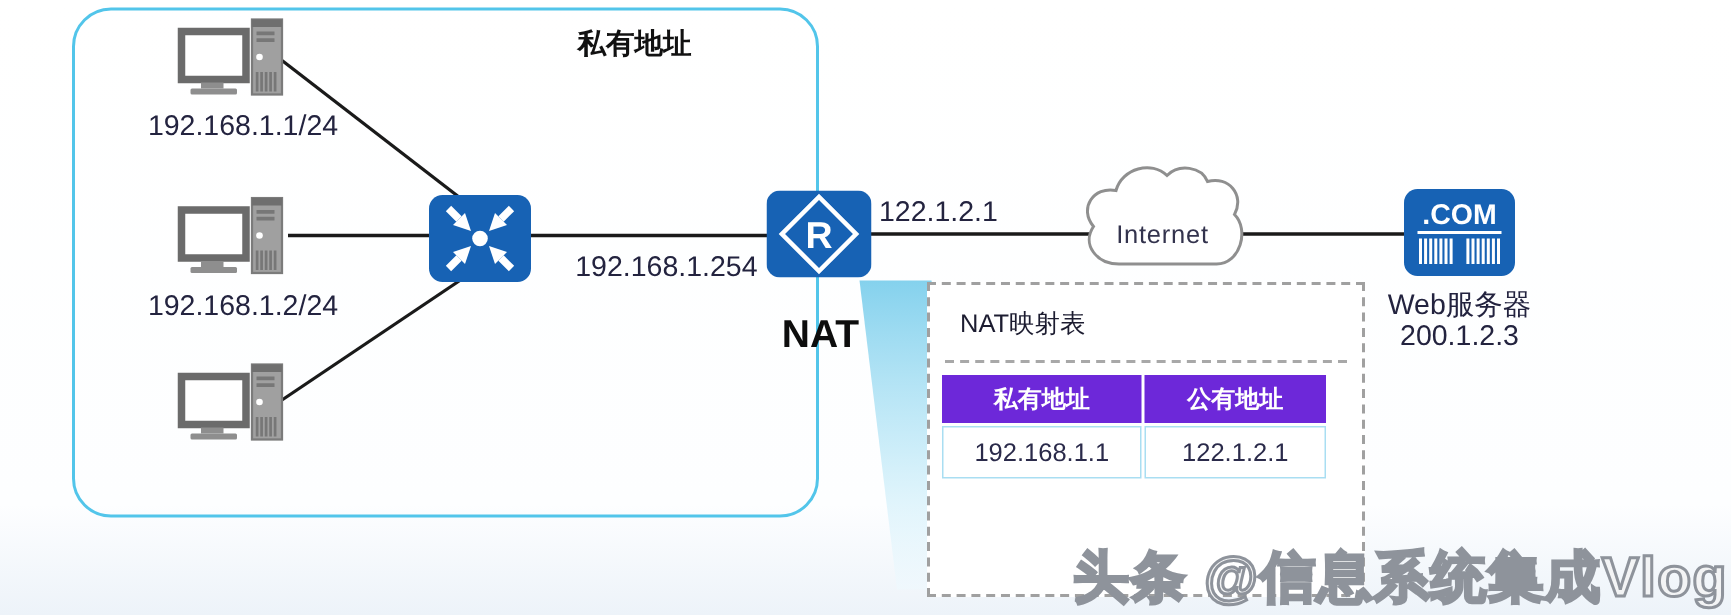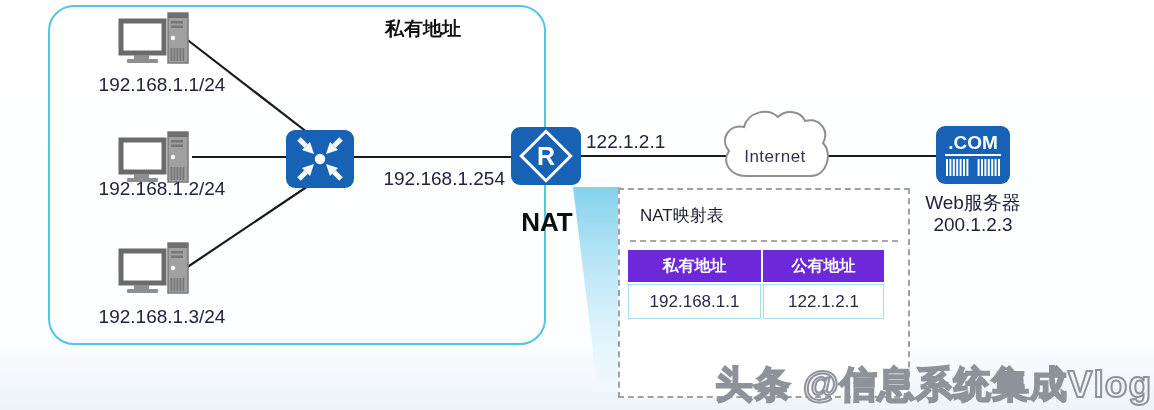--- a/index.html
+++ b/index.html
@@ -92,26 +92,25 @@
   </svg>
 
   <svg class="abs icon host-icon" style="left:118px;top:12px" viewBox="0 0 74 56">
       <use href="#pc-sym"></use>
     </svg>
   <div class="abs node-label center" style="left:162px;top:74px">192.168.1.1/24</div>
 
   <svg class="abs icon host-icon" style="left:118px;top:131px" viewBox="0 0 74 56">
       <use href="#pc-sym"></use>
     </svg>
-  <div class="abs node-label center" style="left:162px;top:178px">192.168.1.2/24</div>
+  <div class="abs node-label center" style="left:162px;top:194px">192.168.1.2/24</div>
 
   <svg class="abs icon host-icon" style="left:118px;top:242px" viewBox="0 0 74 56">
       <use href="#pc-sym"></use>
     </svg>
-  <div class="abs node-label center" style="left:162px;top:306px">192.168.1.3/24</div>
 
   <svg class="abs icon" style="left:286px;top:130px;width:68px;height:58px" viewBox="0 0 68 58">
     <rect x="0" y="0" width="68" height="58" rx="9" fill="#1762b4"></rect>
     <g fill="#fff" stroke="#fff">
       <g transform="translate(27,23)">
         <polygon points="1,1 -11,-3 -3,-11" stroke="none"></polygon>
         <line x1="-14" y1="-14" x2="-7" y2="-7" stroke-width="5"></line>
       </g>
       <g transform="translate(41,23) scale(-1,1)">
         <polygon points="1,1 -11,-3 -3,-11" stroke="none"></polygon>

